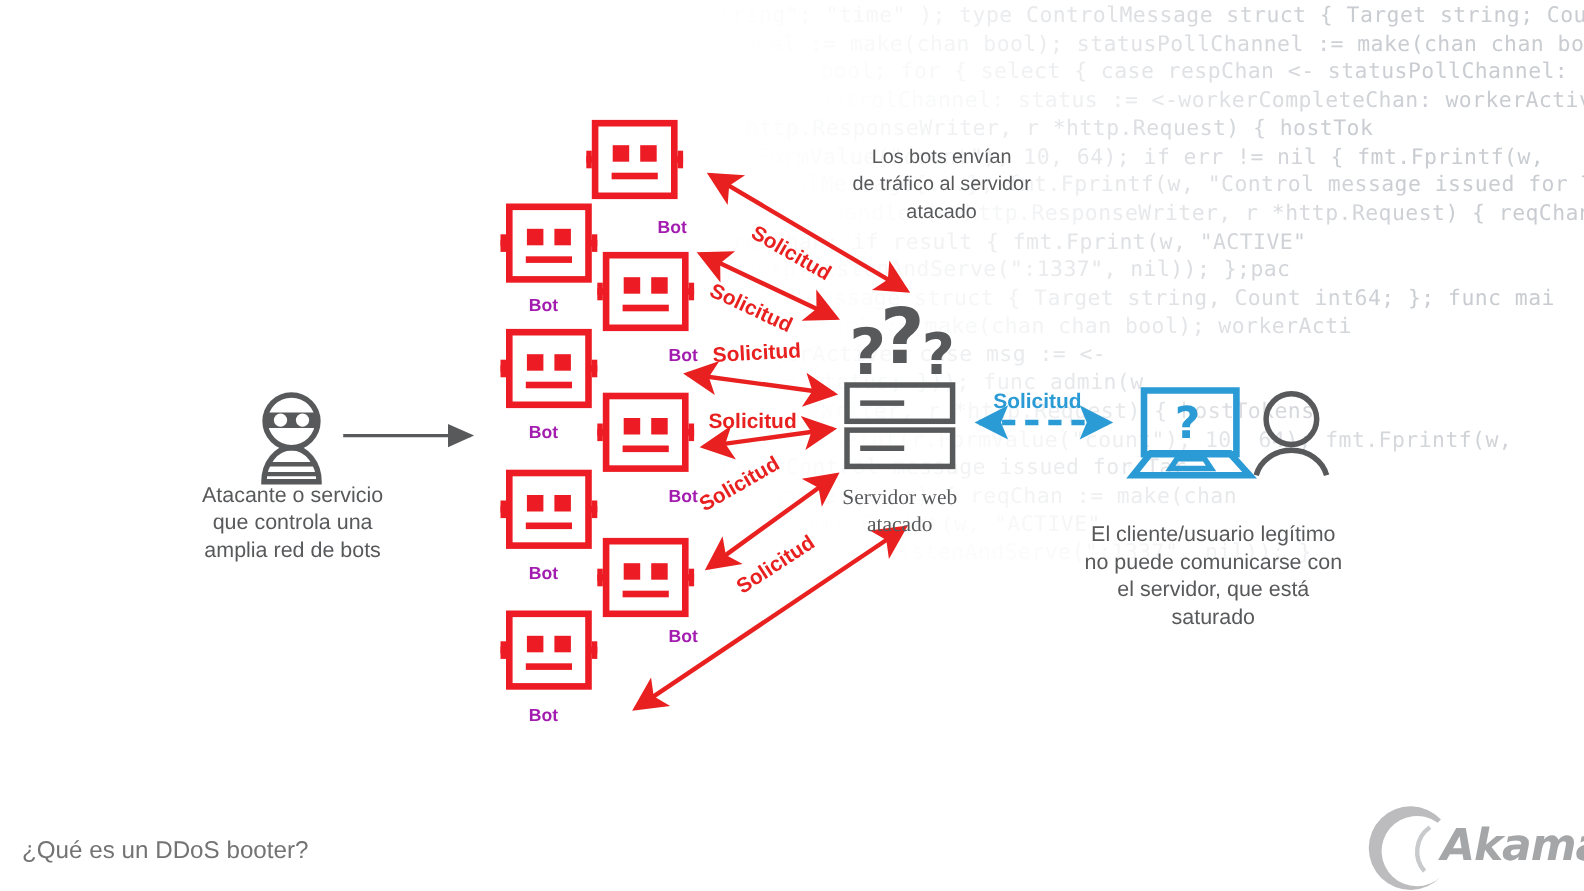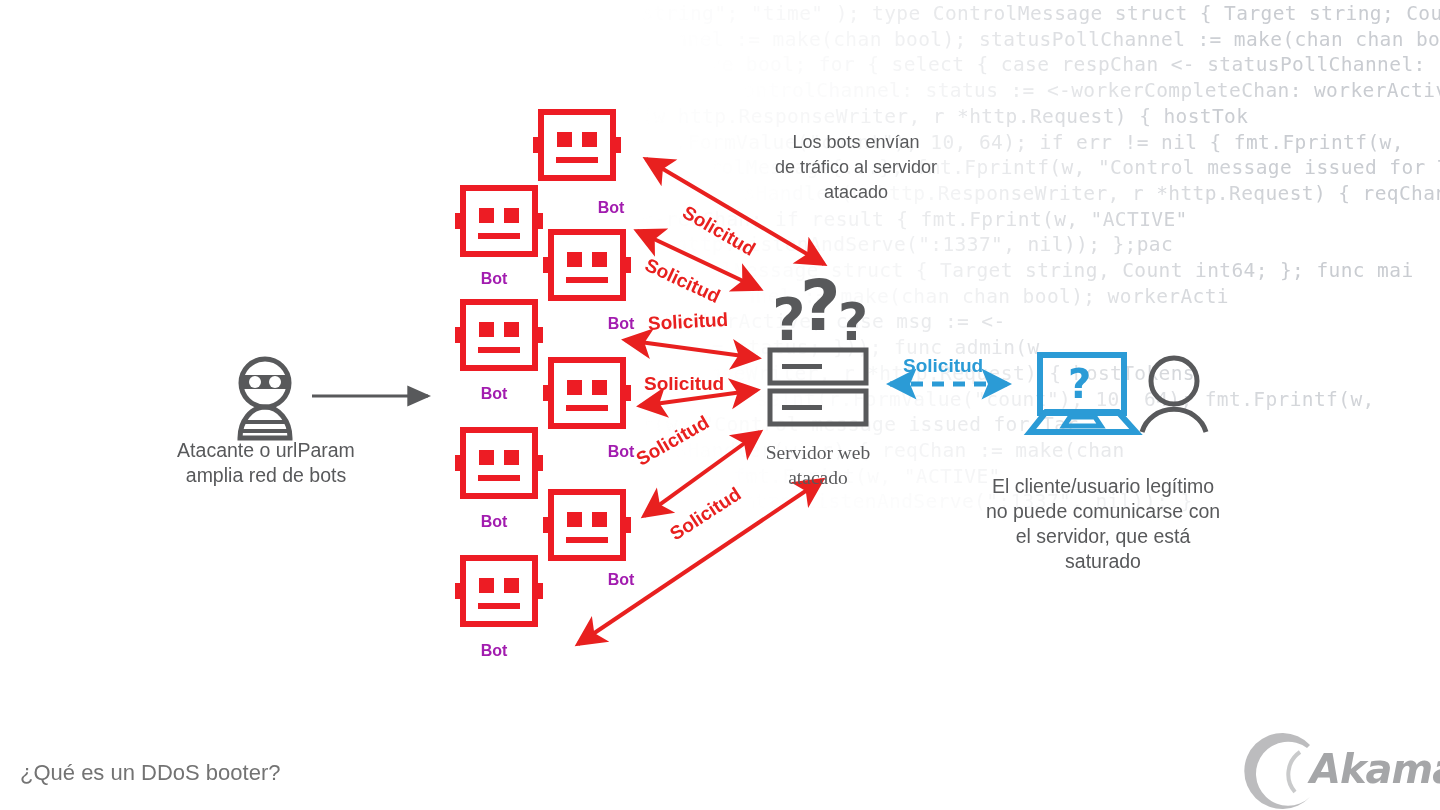--- a/index.html
+++ b/index.html
@@ -246,21 +246,22 @@
       <path d="M1142,432 A33,30 0 0 1 1206,432" fill="none" stroke="#58595B" stroke-width="5"></path>
     </g>
 
     <g>
       <path d="M1310,745 A38,38 0 1 0 1310,797 A32,32 0 1 1 1307,748 Z" fill="#A5A6A8" opacity="0.75"></path>
       <path d="M1300,752 A27,27 0 0 0 1295,792" fill="none" stroke="#A5A6A8" stroke-width="4" opacity="0.6"></path>
     </g>
   </svg>
 
   <div class="nodeLabel" style="left:148px; top:438px; width:236px;">
-    <div>Atacante o urlParam</div>
+    <div>Atacante o servicio</div>
+    <div>que controla una</div>
     <div>amplia red de bots</div>
   </div>
 
   <div class="botLabel" style="left:576px; top:199px;">Bot</div>
   <div class="botLabel" style="left:459px; top:270px;">Bot</div>
   <div class="botLabel" style="left:586px; top:315px;">Bot</div>
   <div class="botLabel" style="left:459px; top:385px;">Bot</div>
   <div class="botLabel" style="left:586px; top:443px;">Bot</div>
   <div class="botLabel" style="left:459px; top:513px;">Bot</div>
   <div class="botLabel" style="left:586px; top:571px;">Bot</div>

